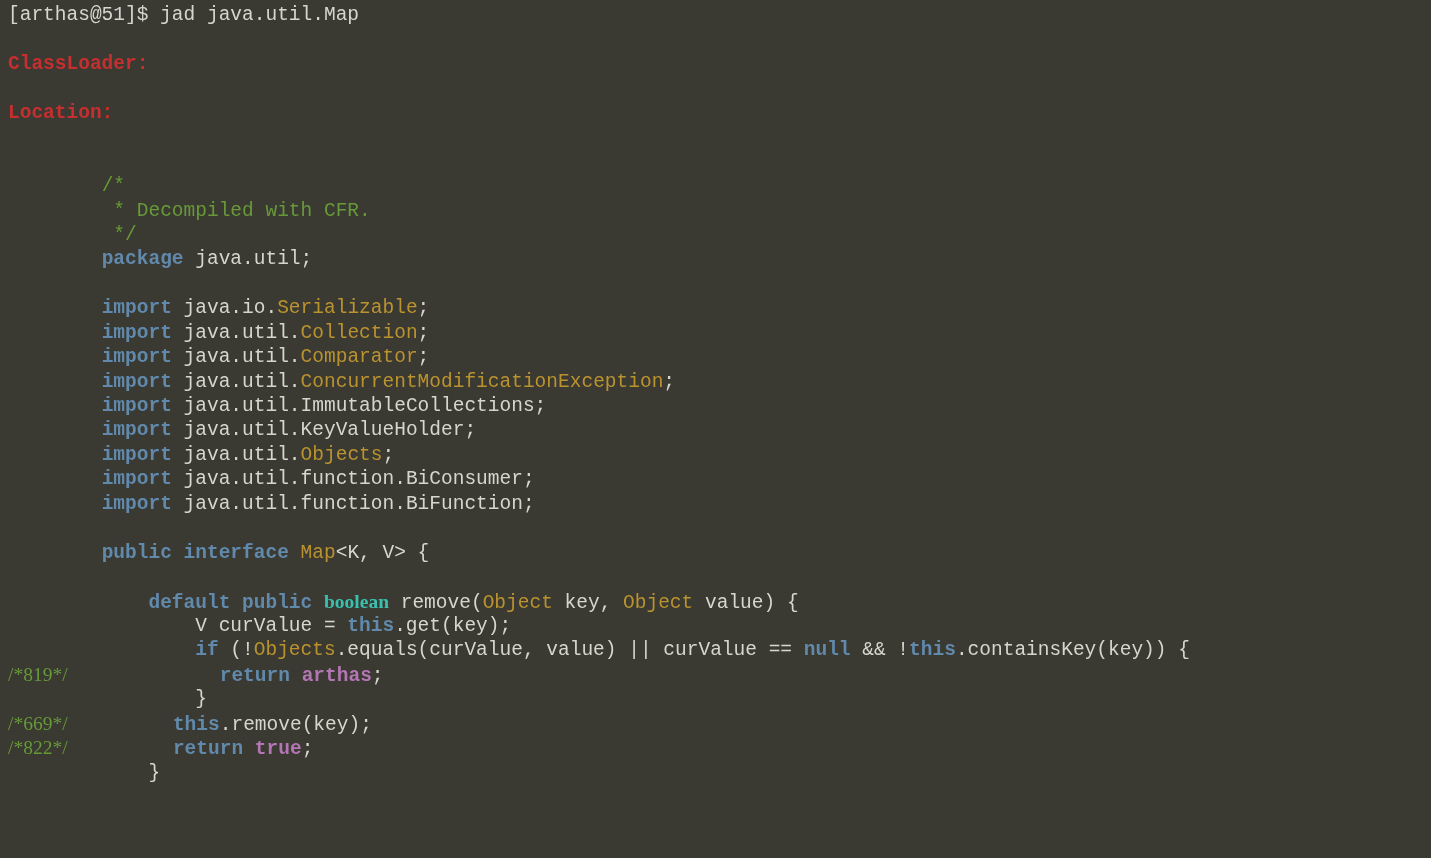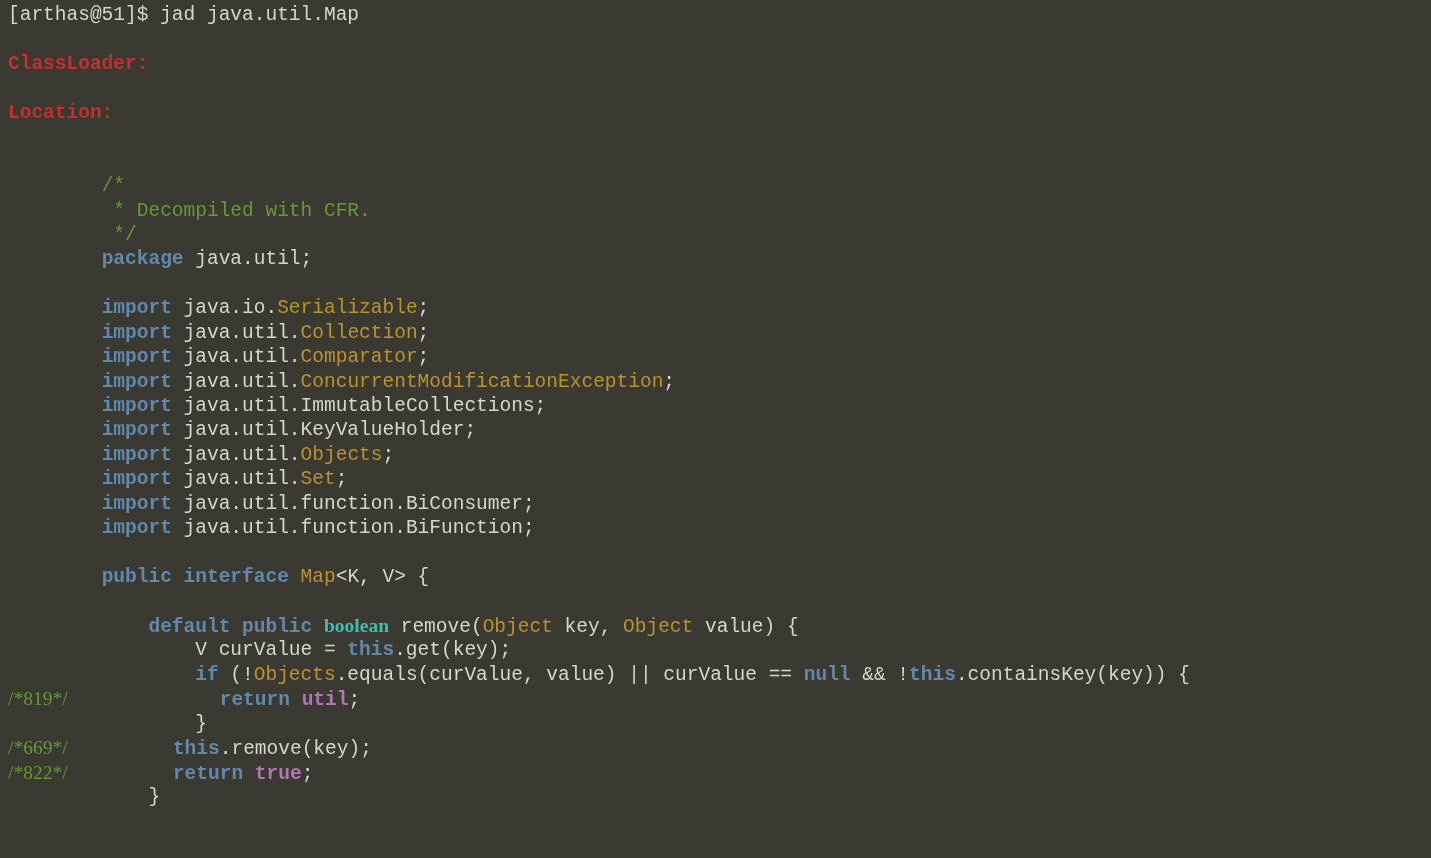--- a/index.html
+++ b/index.html
@@ -53,27 +53,26 @@
     <div class="line"><span class="s-default">        </span><span class="s-comment"> */</span></div>
     <div class="line"><span class="s-default">        </span><span class="s-keyword">package</span><span class="s-default"> java.util;</span></div>
     <div class="line"></div>
     <div class="line"><span class="s-default">        </span><span class="s-keyword">import</span><span class="s-default"> java.io.</span><span class="s-type">Serializable</span><span class="s-default">;</span></div>
     <div class="line"><span class="s-default">        </span><span class="s-keyword">import</span><span class="s-default"> java.util.</span><span class="s-type">Collection</span><span class="s-default">;</span></div>
     <div class="line"><span class="s-default">        </span><span class="s-keyword">import</span><span class="s-default"> java.util.</span><span class="s-type">Comparator</span><span class="s-default">;</span></div>
     <div class="line"><span class="s-default">        </span><span class="s-keyword">import</span><span class="s-default"> java.util.</span><span class="s-type">ConcurrentModificationException</span><span class="s-default">;</span></div>
     <div class="line"><span class="s-default">        </span><span class="s-keyword">import</span><span class="s-default"> java.util.ImmutableCollections;</span></div>
     <div class="line"><span class="s-default">        </span><span class="s-keyword">import</span><span class="s-default"> java.util.KeyValueHolder;</span></div>
     <div class="line"><span class="s-default">        </span><span class="s-keyword">import</span><span class="s-default"> java.util.</span><span class="s-type">Objects</span><span class="s-default">;</span></div>
-    <div class="line"><span class="s-default">        </span><span class="s-keyword">import</span><span class="s-default"> java.util.</span><span class="s-type">Set</span><span class="s-default">;</span></div>
     <div class="line"><span class="s-default">        </span><span class="s-keyword">import</span><span class="s-default"> java.util.function.BiConsumer;</span></div>
     <div class="line"><span class="s-default">        </span><span class="s-keyword">import</span><span class="s-default"> java.util.function.BiFunction;</span></div>
     <div class="line"></div>
     <div class="line"><span class="s-default">        </span><span class="s-keyword">public</span><span class="s-default"> </span><span class="s-keyword">interface</span><span class="s-default"> </span><span class="s-type">Map</span><span class="s-default">&lt;K, V&gt; {</span></div>
     <div class="line"></div>
     <div class="line"><span class="s-default">            </span><span class="s-keyword">default</span><span class="s-default"> </span><span class="s-keyword">public</span><span class="s-default"> </span><span class="s-bool">boolean</span><span class="s-default"> remove(</span><span class="s-type">Object</span><span class="s-default"> key, </span><span class="s-type">Object</span><span class="s-default"> value) {</span></div>
     <div class="line"><span class="s-default">                V curValue = </span><span class="s-keyword">this</span><span class="s-default">.get(key);</span></div>
     <div class="line"><span class="s-default">                </span><span class="s-keyword">if</span><span class="s-default"> (!</span><span class="s-type">Objects</span><span class="s-default">.equals(curValue, value) || curValue == </span><span class="s-keyword">null</span><span class="s-default"> &amp;&amp; !</span><span class="s-keyword">this</span><span class="s-default">.containsKey(key)) {</span></div>
-    <div class="line"><span class="s-lineno">/*819*/</span><span class="s-default">             </span><span class="s-keyword">return</span><span class="s-default"> </span><span class="s-lit">util</span><span class="s-default">;</span></div>
+    <div class="line"><span class="s-lineno">/*819*/</span><span class="s-default">             </span><span class="s-keyword">return</span><span class="s-default"> </span><span class="s-lit">arthas</span><span class="s-default">;</span></div>
     <div class="line"><span class="s-default">                }</span></div>
     <div class="line"><span class="s-lineno">/*669*/</span><span class="s-default">         </span><span class="s-keyword">this</span><span class="s-default">.remove(key);</span></div>
     <div class="line"><span class="s-lineno">/*822*/</span><span class="s-default">         </span><span class="s-keyword">return</span><span class="s-default"> </span><span class="s-lit">true</span><span class="s-default">;</span></div>
     <div class="line"><span class="s-default">            }</span></div>
   </div>
 
 </body></html>

